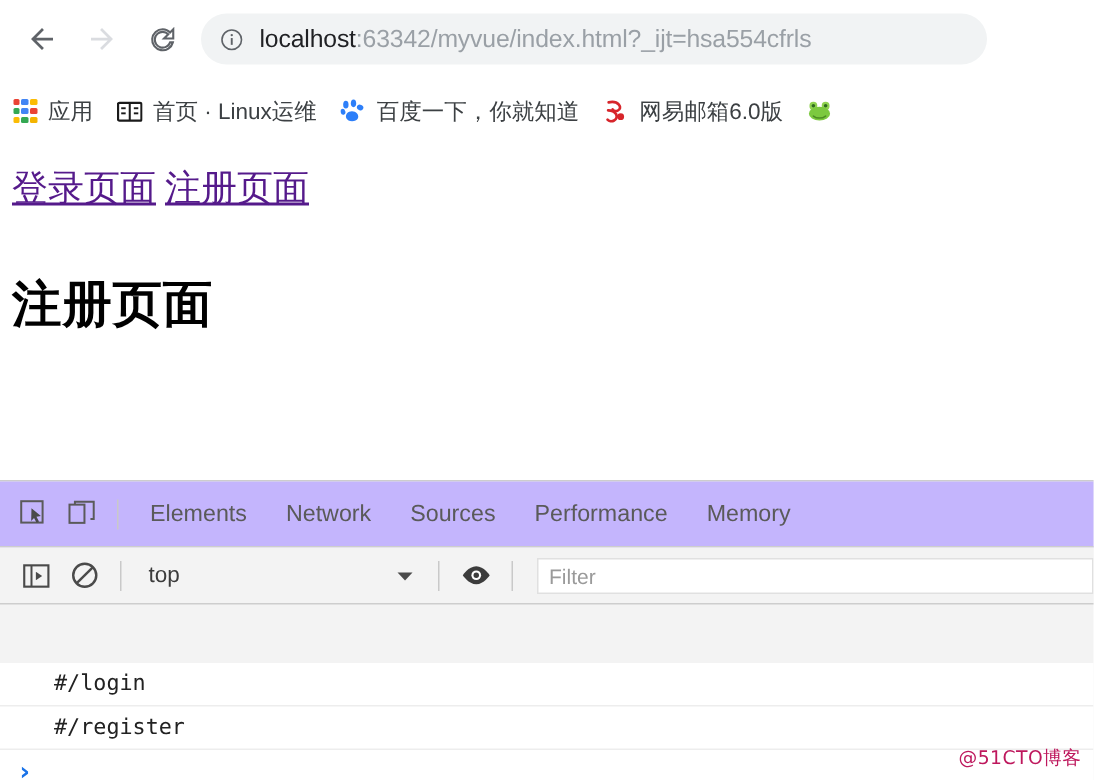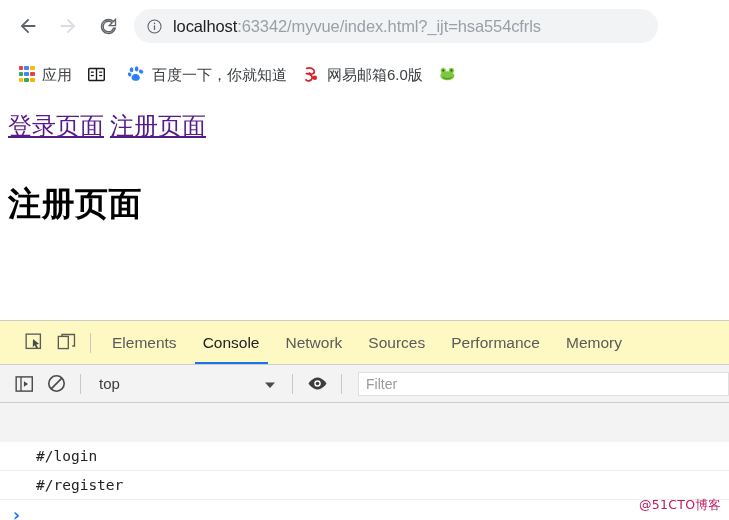--- a/index.html
+++ b/index.html
@@ -60,21 +60,21 @@
     letter-spacing: -0.1px;
     line-height: 34px;
   }
   #omnibox-url .host { color: #202124; }
 
   
   #bookmarks-bar {
     height: 44px;
     display: flex;
     align-items: center;
-    padding-left: 10px;
+    padding-left: 0;
     overflow: hidden;
     white-space: nowrap;
   }
   .bm-item {
     display: flex;
     align-items: center;
     height: 28px;
     padding: 0 8px;
     border-radius: 4px;
     flex: 0 0 auto;
@@ -132,23 +132,23 @@
     height: 200px;
     background: #f3f3f3;
     border-top: 1px solid #cdcdcd;
     font-family: "Liberation Sans", sans-serif;
   }
 
   #devtools-tabbar {
     height: 44px;
     display: flex;
     align-items: center;
-    background: #fef9c3;
+    background: #c4b5fd;
     border-bottom: 1px solid #cdcdcd;
-    padding-left: 18px;
+    padding-left: 6px;
     overflow: hidden;
     white-space: nowrap;
   }
   .dt-icon-btn {
     width: 32px; height: 30px;
     display: flex; align-items: center; justify-content: center;
     flex: 0 0 auto;
   }
   .dt-sep {
     width: 1px; height: 20px; background: #c9c9c9;
@@ -305,20 +305,21 @@
       <span class="bm-icon">
         <svg width="17" height="15" viewBox="0 0 20 17">
           <rect x="0.8" y="1.5" width="18.4" height="14" rx="1.2" fill="none" stroke="#1a1a1a" stroke-width="1.8"></rect>
           <rect x="9.2" y="1.5" width="1.6" height="14" fill="#1a1a1a"></rect>
           <rect x="3.3" y="5" width="3.5" height="1.5" fill="#1a1a1a"></rect>
           <rect x="13.2" y="5" width="3.5" height="1.5" fill="#1a1a1a"></rect>
           <rect x="3.3" y="9" width="3.5" height="1.5" fill="#1a1a1a"></rect>
           <rect x="13.2" y="9" width="3.5" height="1.5" fill="#1a1a1a"></rect>
         </svg>
       </span>
+      <span class="bm-label">首页 · Linux运维</span>
     </div>
 
     <div class="bm-item">
       <span class="bm-icon">
         <svg width="17" height="16" viewBox="0 0 20 18">
           <ellipse cx="4.2" cy="4" rx="2.1" ry="3" fill="#2d7ff9"></ellipse>
           <ellipse cx="10.2" cy="3" rx="2.1" ry="3" fill="#2d7ff9"></ellipse>
           <ellipse cx="15.4" cy="6.2" rx="2.6" ry="2.2" fill="#2d7ff9" transform="rotate(25 15.4 6.2)"></ellipse>
           <ellipse cx="1.9" cy="9.6" rx="1.9" ry="2.4" fill="#2d7ff9" transform="rotate(-20 1.9 9.6)"></ellipse>
           <path d="M5 11c1.8-2.4 6-2.6 8 0 2.2 2.8.4 6-3.9 6C4.6 17 3.2 13.5 5 11z" fill="#2d7ff9"></path>
@@ -377,21 +378,20 @@
     <div class="dt-icon-btn">
       <svg width="19" height="19" viewBox="0 0 20 20">
         <rect x="1.4" y="3.6" width="10.5" height="12.8" fill="none" stroke="#5a5a5a" stroke-width="1.4"></rect>
         <path d="M5.2 3.6V1.6h13.2v12.1h-2.3" fill="none" stroke="#5a5a5a" stroke-width="1.4"></path>
       </svg>
     </div>
 
     <div class="dt-sep"></div>
 
     <div class="dt-tab">Elements</div>
-    <div class="dt-tab active">Console</div>
     <div class="dt-tab">Network</div>
     <div class="dt-tab">Sources</div>
     <div class="dt-tab">Performance</div>
     <div class="dt-tab">Memory</div>
   </div>
 
   <div id="console-toolbar">
 
     <div class="dt-icon-btn">
       <svg width="19" height="18" viewBox="0 0 20 19">

